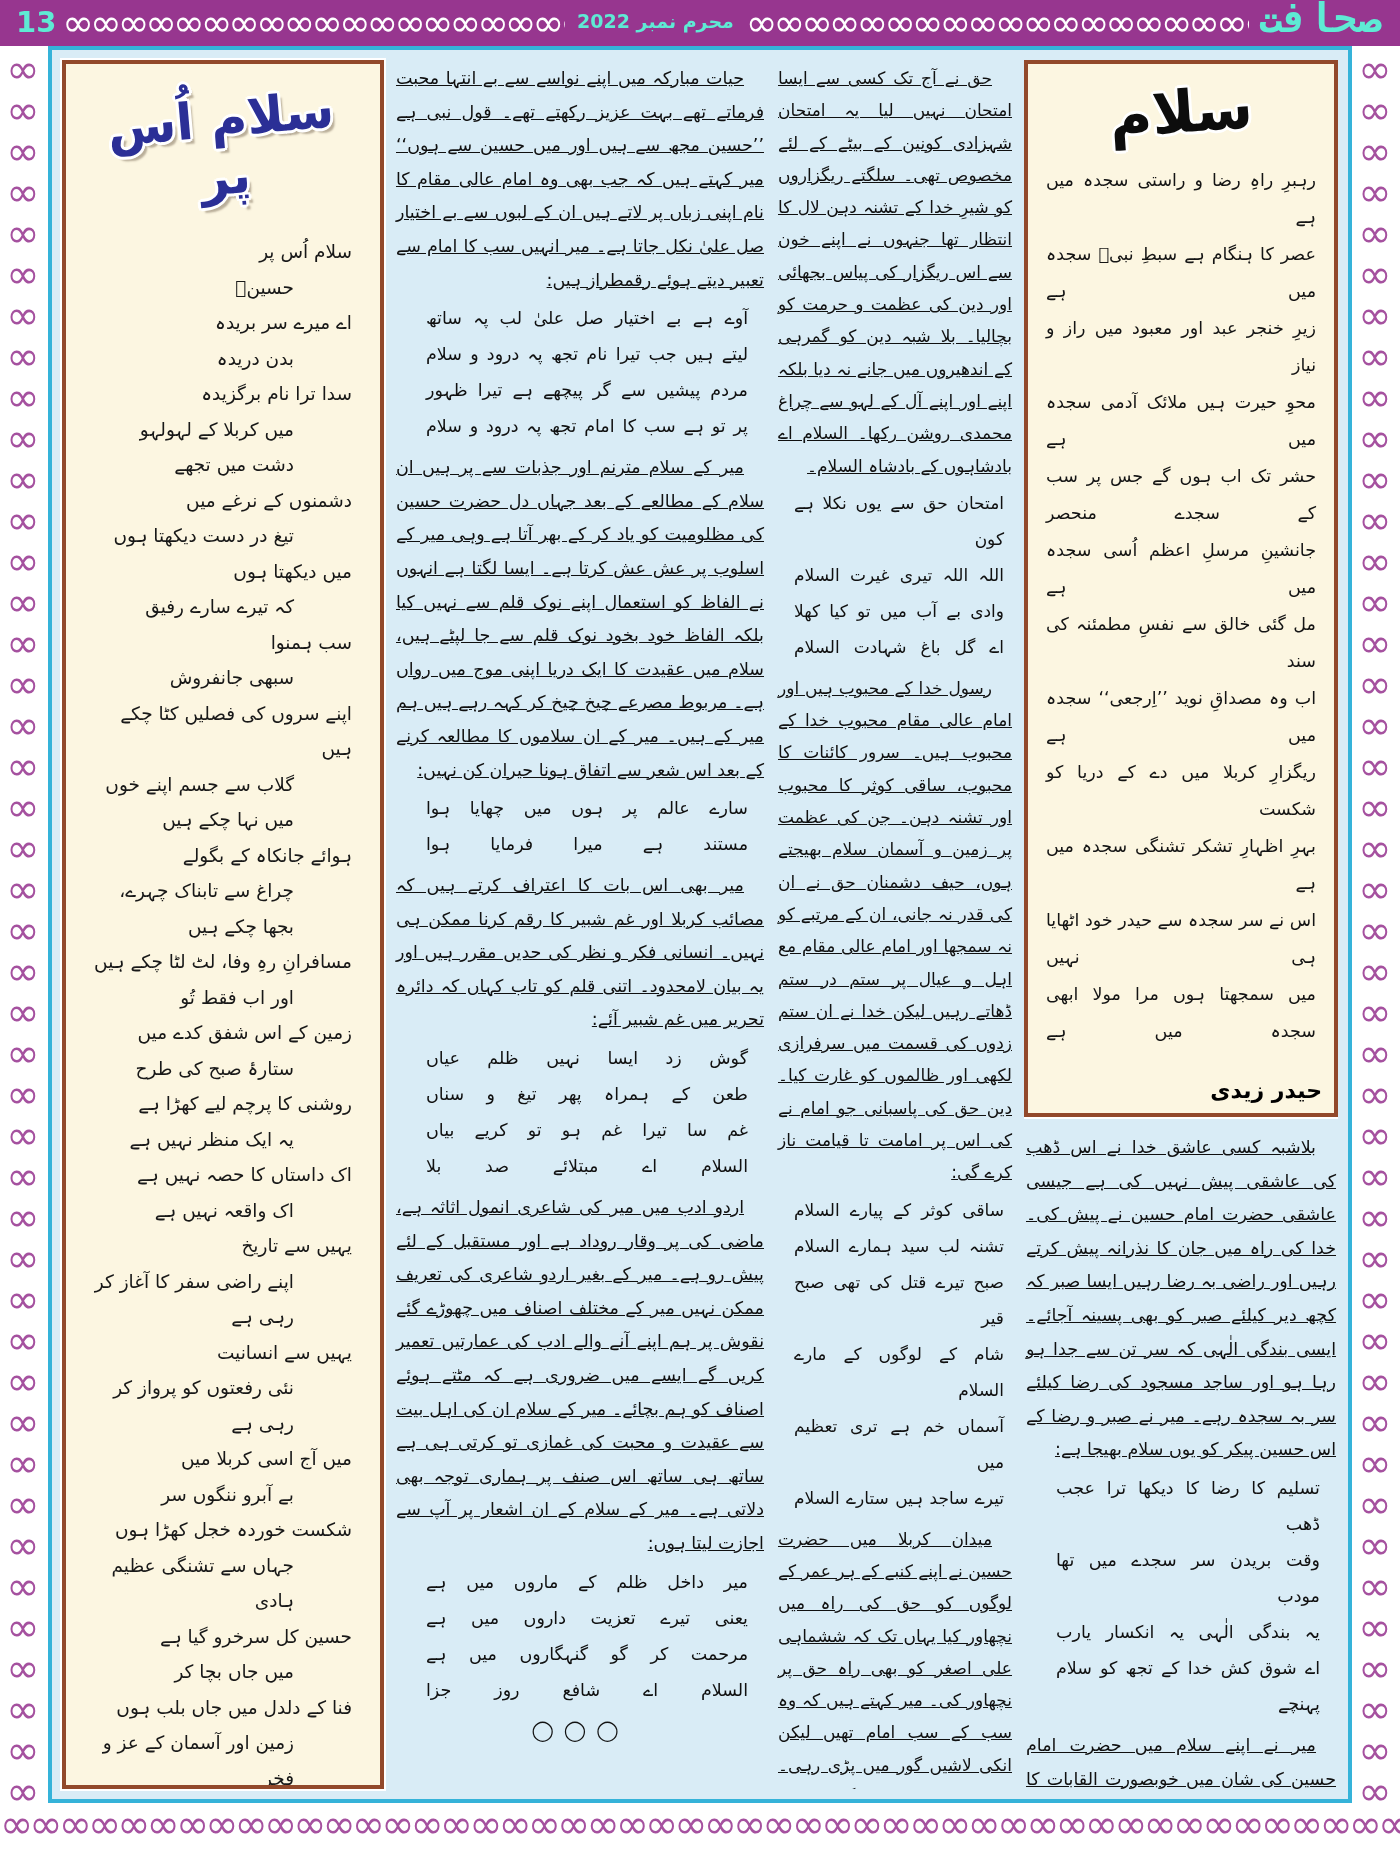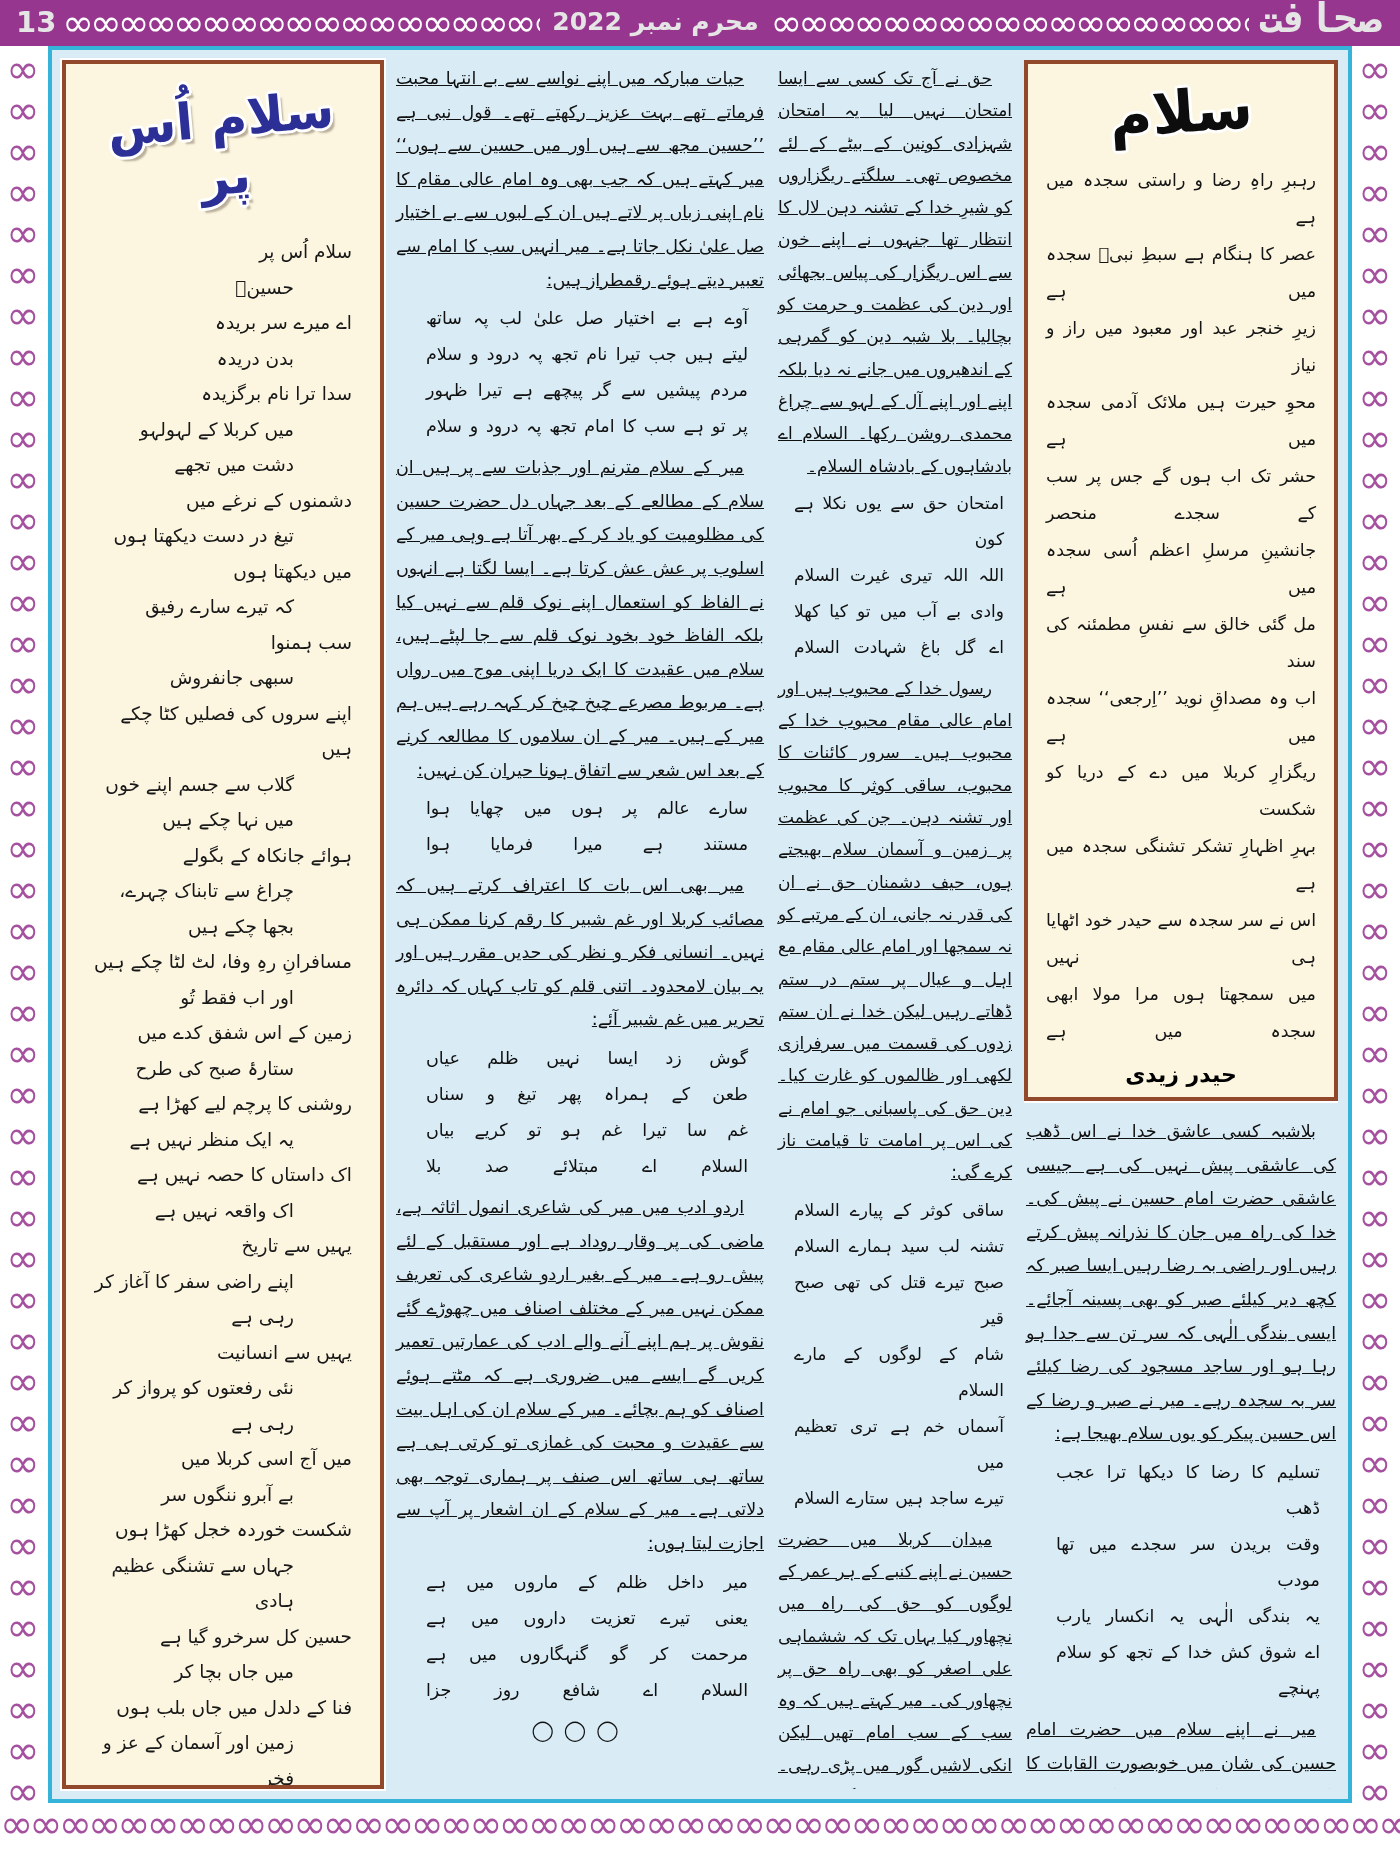--- a/index.html
+++ b/index.html
@@ -5,24 +5,24 @@
   html,body{margin:0;padding:0;}
   body{
     width:1400px;height:1849px;overflow:hidden;background:#ffffff;
     font-family:"DejaVu Sans",sans-serif;
   }
   .page{width:1400px;height:1849px;display:flex;flex-direction:column;}
 
   
   .header{
     height:46px;background:#97368f;display:flex;align-items:center;
-    color:#e5e5e5;overflow:hidden;flex:0 0 auto;
+    color:#5eead4;overflow:hidden;flex:0 0 auto;
   }
   .page-num{font-size:29px;font-weight:bold;padding:0 6px 2px 16px;white-space:nowrap;}
-  .issue-label{font-size:25px;font-weight:bold;padding:0 12px 4px;white-space:nowrap;direction:rtl;}
+  .issue-label{font-size:19px;font-weight:bold;padding:0 12px 4px;white-space:nowrap;direction:rtl;}
   .section-label{font-size:41px;font-weight:bold;padding:0 18px 8px 10px;white-space:nowrap;direction:rtl;font-family:Liberation Mono, monospace;}
   .chain-fill{flex:1;overflow:hidden;white-space:nowrap;font-size:38px;line-height:42px;letter-spacing:-4px;color:#ffffff;}
   .chain-fill::before{content:"∞∞∞∞∞∞∞∞∞∞∞∞∞∞∞∞∞∞∞∞∞∞∞∞∞∞∞∞∞∞∞∞∞∞∞∞∞∞";}
 
   
   .body-row{flex:1 1 auto;display:flex;overflow:hidden;min-height:0;}
   .chain-side{width:48px;flex:0 0 auto;overflow:hidden;color:#a5519f;background:#fff;}
   .chain-side .v{
     writing-mode:vertical-rl;white-space:nowrap;font-size:40px;
     letter-spacing:-5px;line-height:46px;height:100%;
@@ -80,21 +80,21 @@
   .salam-title{
     text-align:center;font-size:58px;font-weight:bold;color:#0d0d0d;direction:rtl;
     margin:4px 0 16px;transform:rotate(-4deg);
     text-shadow:-3px 0 #fff,3px 0 #fff,0 -3px #fff,0 3px #fff,
                 -2px -2px #fff,2px 2px #fff,2px -2px #fff,-2px 2px #fff;
   }
   .salam-poem .salam-line{
     direction:rtl;font-size:17.5px;line-height:37px;color:#141414;
     text-align:justify;text-align-last:justify;padding:0 6px;
   }
-  .salam-author{font-weight:bold;font-size:22px;text-align:center;margin-top:12px;direction:rtl;}
+  .salam-author{font-weight:bold;font-size:22px;margin-top:28px;direction:rtl;}
   .col4-prose{flex:1 1 auto;overflow:hidden;}
 </style>
 </head>
 <body>
 
 <div class="page">
 
   <div class="header">
     <div class="page-num">13</div>
     <div class="chain-fill"></div>

